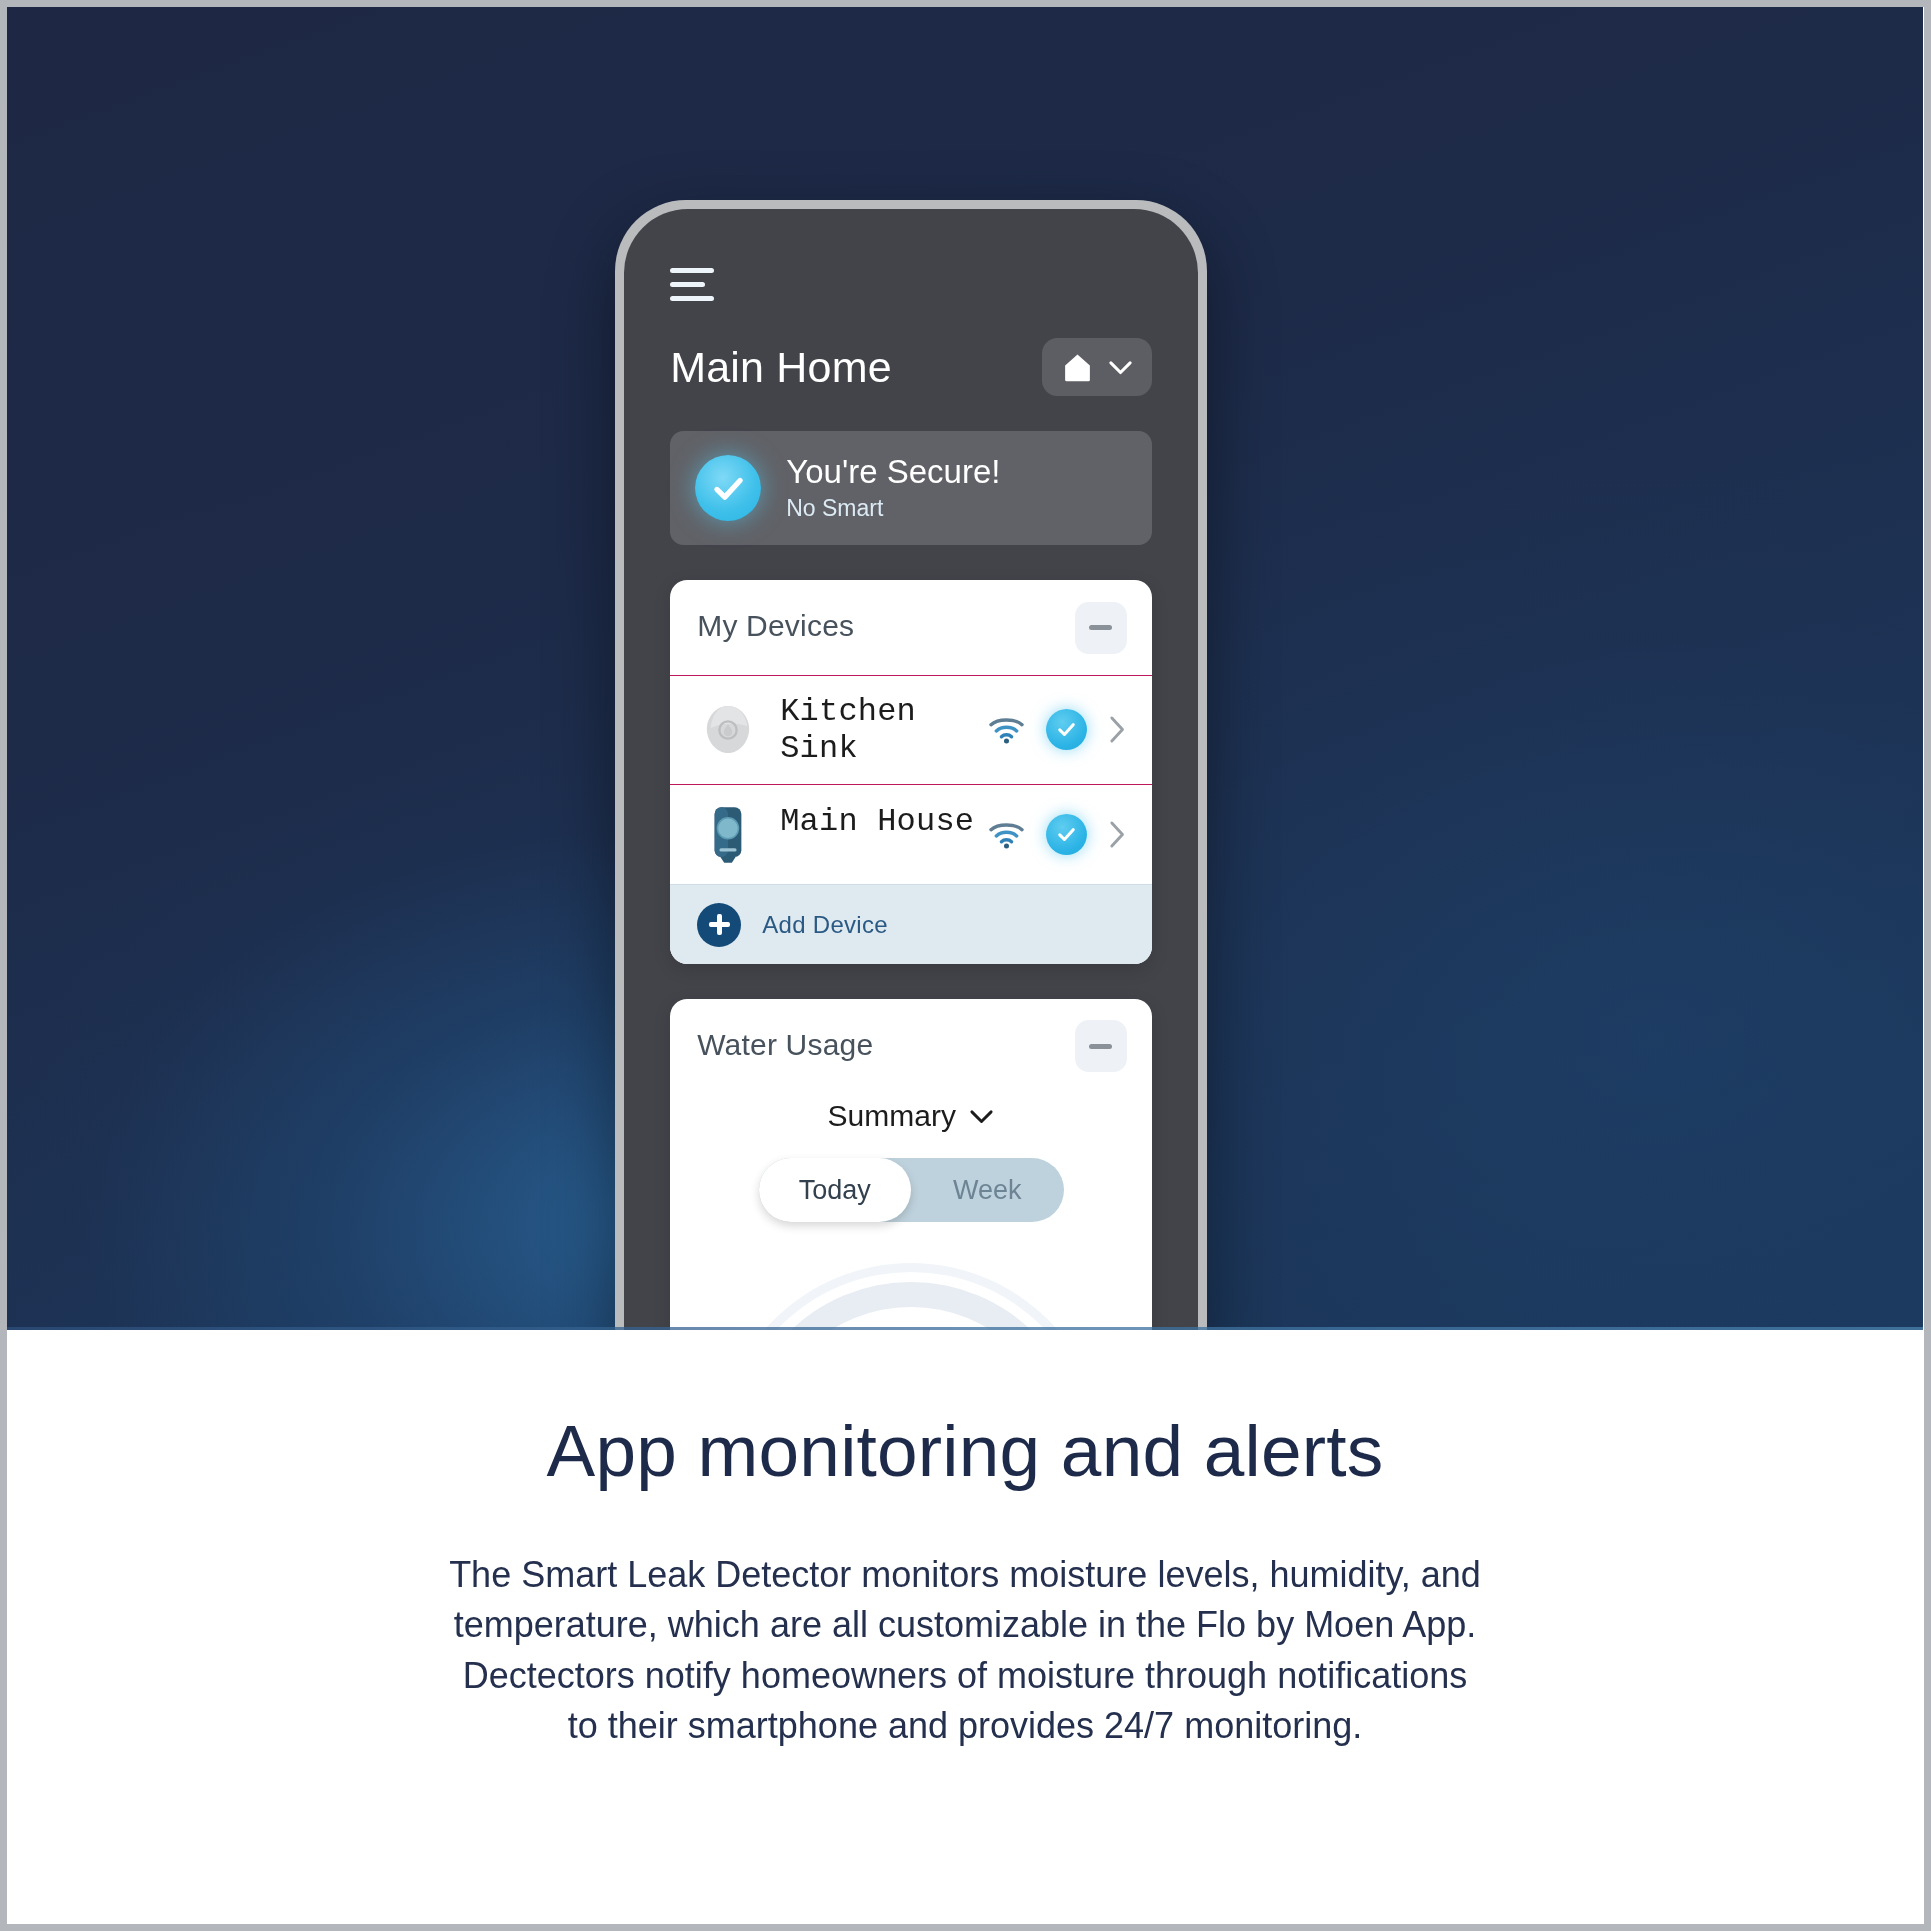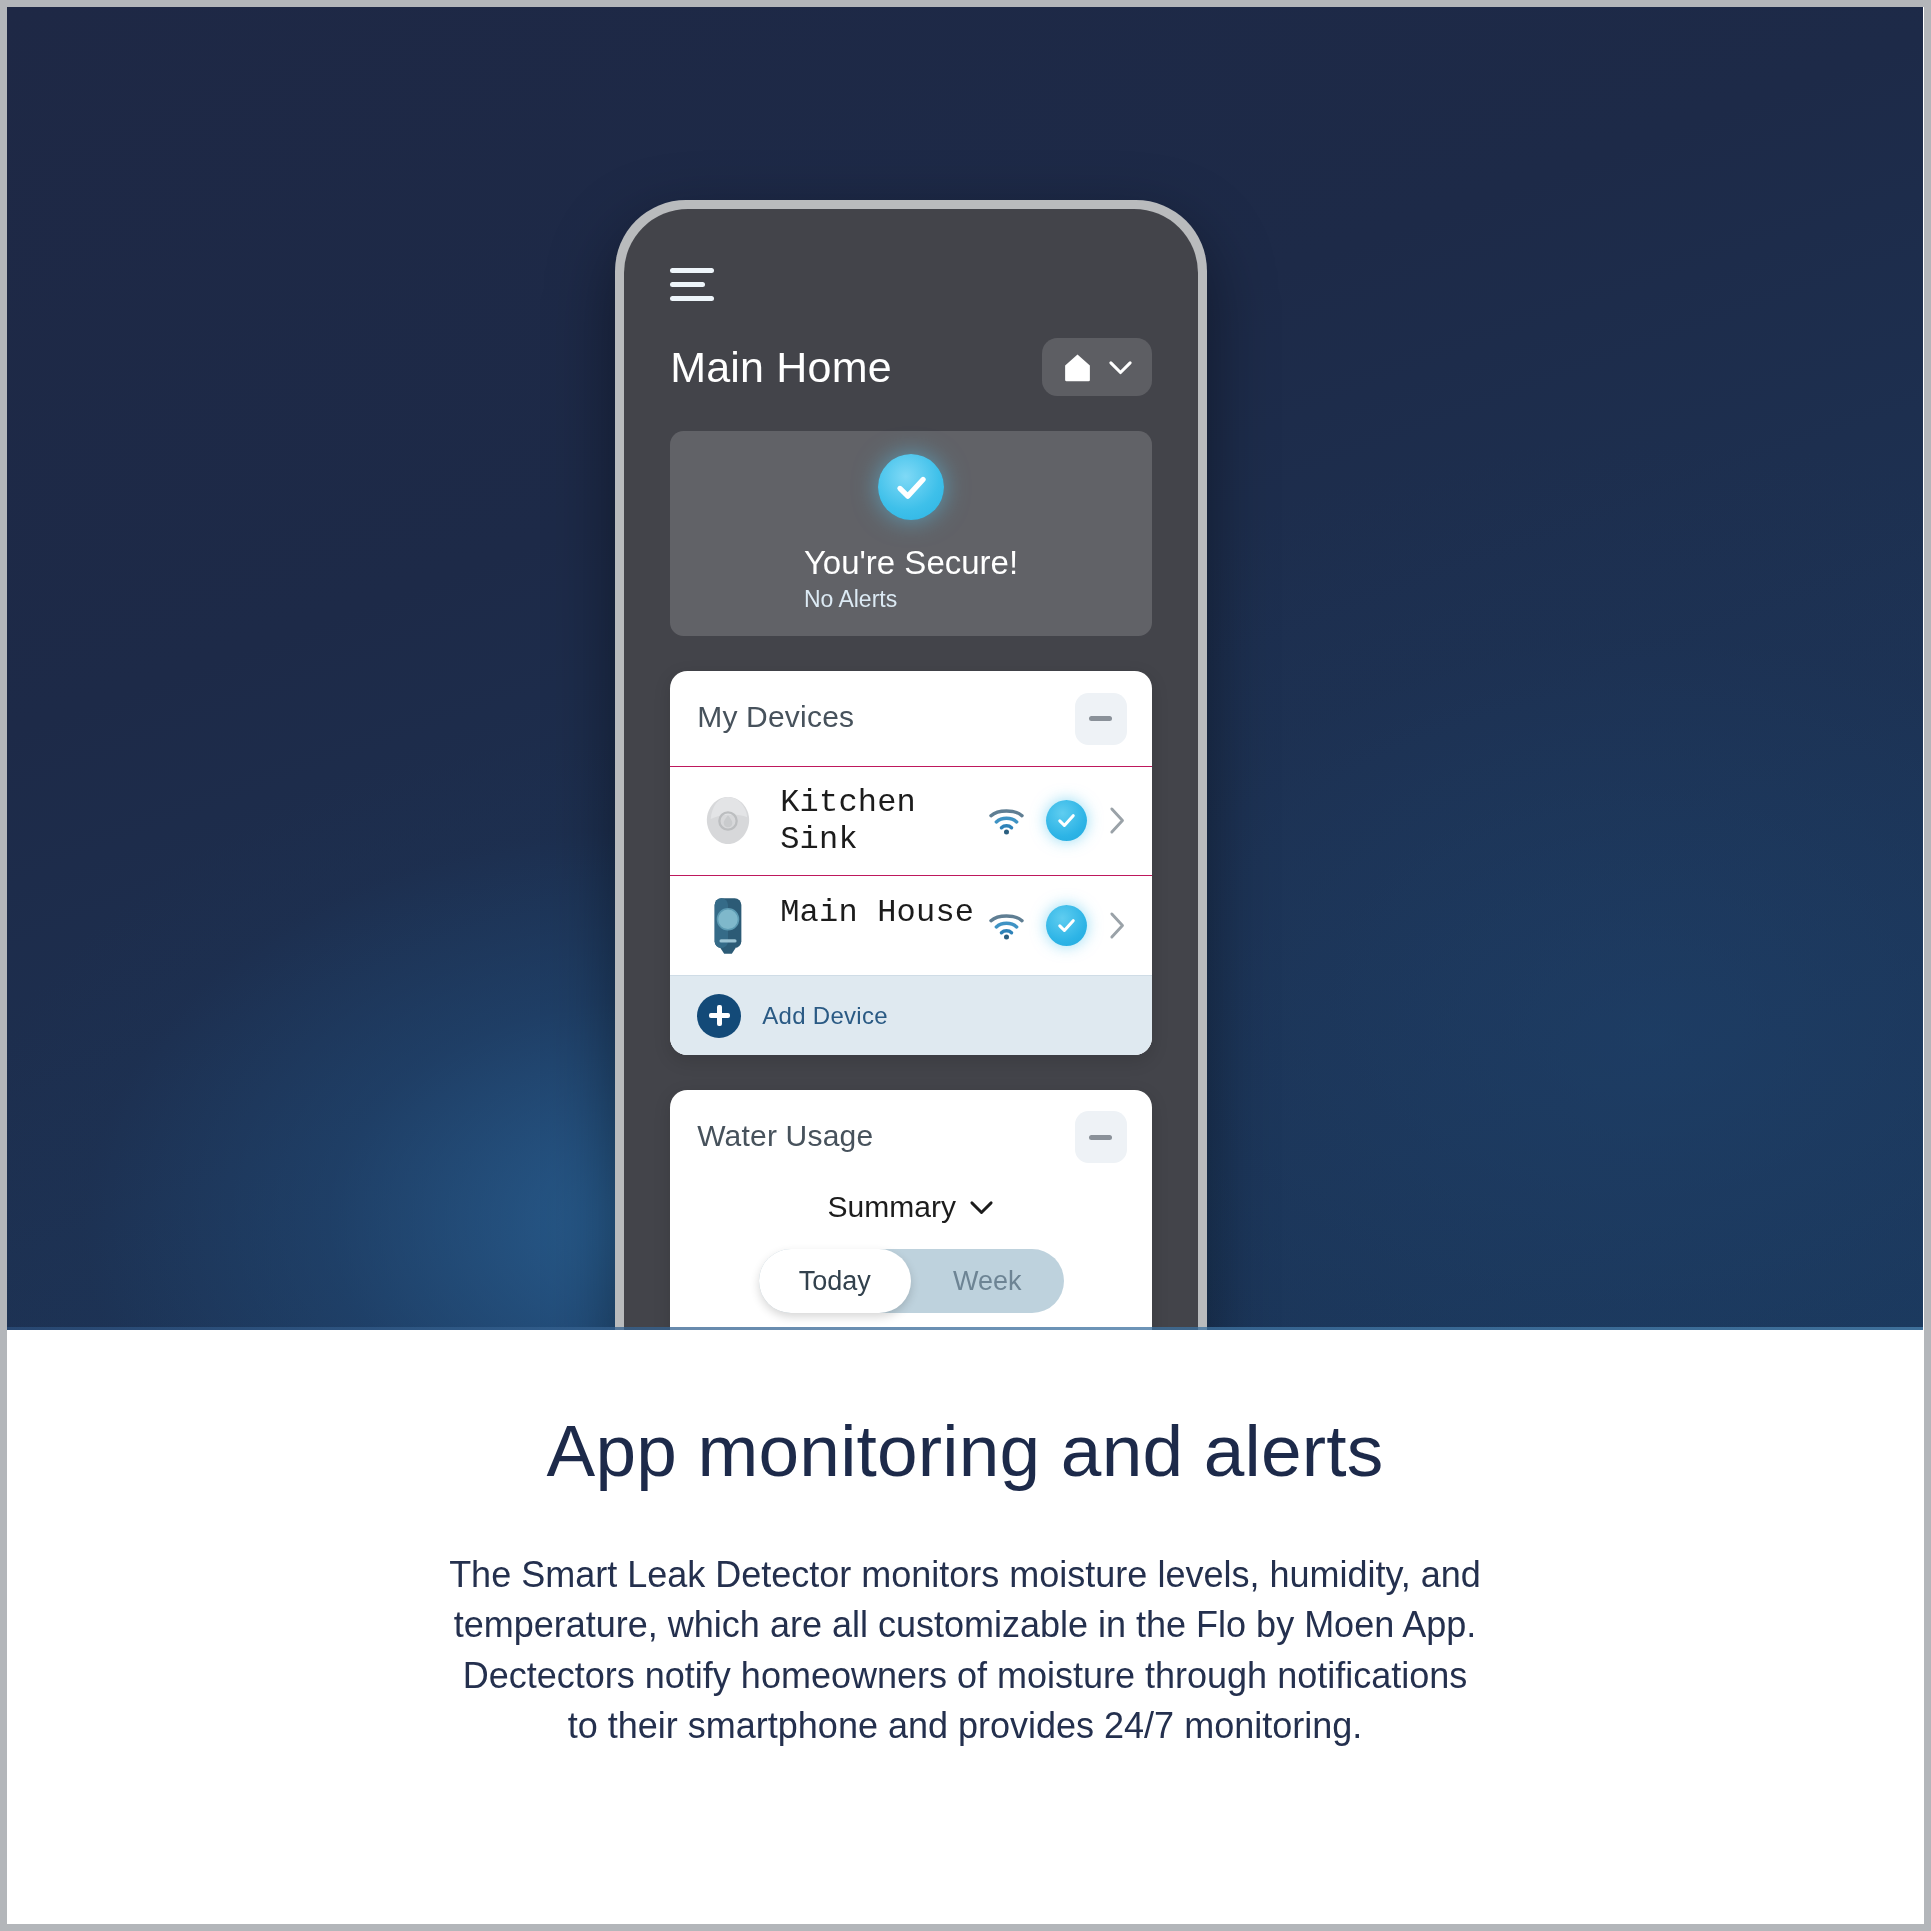--- a/index.html
+++ b/index.html
@@ -78,21 +78,21 @@
   }
   .house-glyph { width:33px; height:33px; }
   .chev { width:25px; height:15.4px; }
 
   
   .secure {
     margin:35px 33px 0 33px;
     background:rgba(255,255,255,0.16);
     border-radius:13.5px;
     padding:23px 25px;
-    display:flex; align-items:center; gap:25px;flex-direction:column;
+    display:flex; align-items:center; gap:25px;
   }
   .secure-badge {
     width:66px; height:66px; border-radius:50%;
     background:radial-gradient(circle at 42% 34%, #7fd9f6 0%, #3ec0ea 58%, #2bb3e3 100%);
     display:flex; align-items:center; justify-content:center;
     box-shadow:0 0 25px rgba(90,205,245,0.55);
     flex:0 0 auto;
   }
   .secure-badge svg { width:37px; height:37px; }
   .secure-title { font-size:33px; color:#ffffff; line-height:1.12; }
@@ -264,21 +264,21 @@
           </div>
 
           <div class="secure">
             <div class="secure-badge">
               <svg viewBox="0 0 24 24">
                 <path d="M4.5 12.6 L9.6 17.6 L19.5 6.8" stroke="#ffffff" stroke-width="3.4" fill="none" stroke-linecap="round" stroke-linejoin="round"></path>
               </svg>
             </div>
             <div>
               <div class="secure-title">You're Secure!</div>
-              <div class="secure-sub">No Alerts</div>
+              <div class="secure-sub">No Smart</div>
             </div>
           </div>
 
           <div class="card">
             <div class="card-head">
               <div class="card-title">My Devices</div>
               <div class="collapse-btn">
                 <i></i>
               </div>
             </div>

